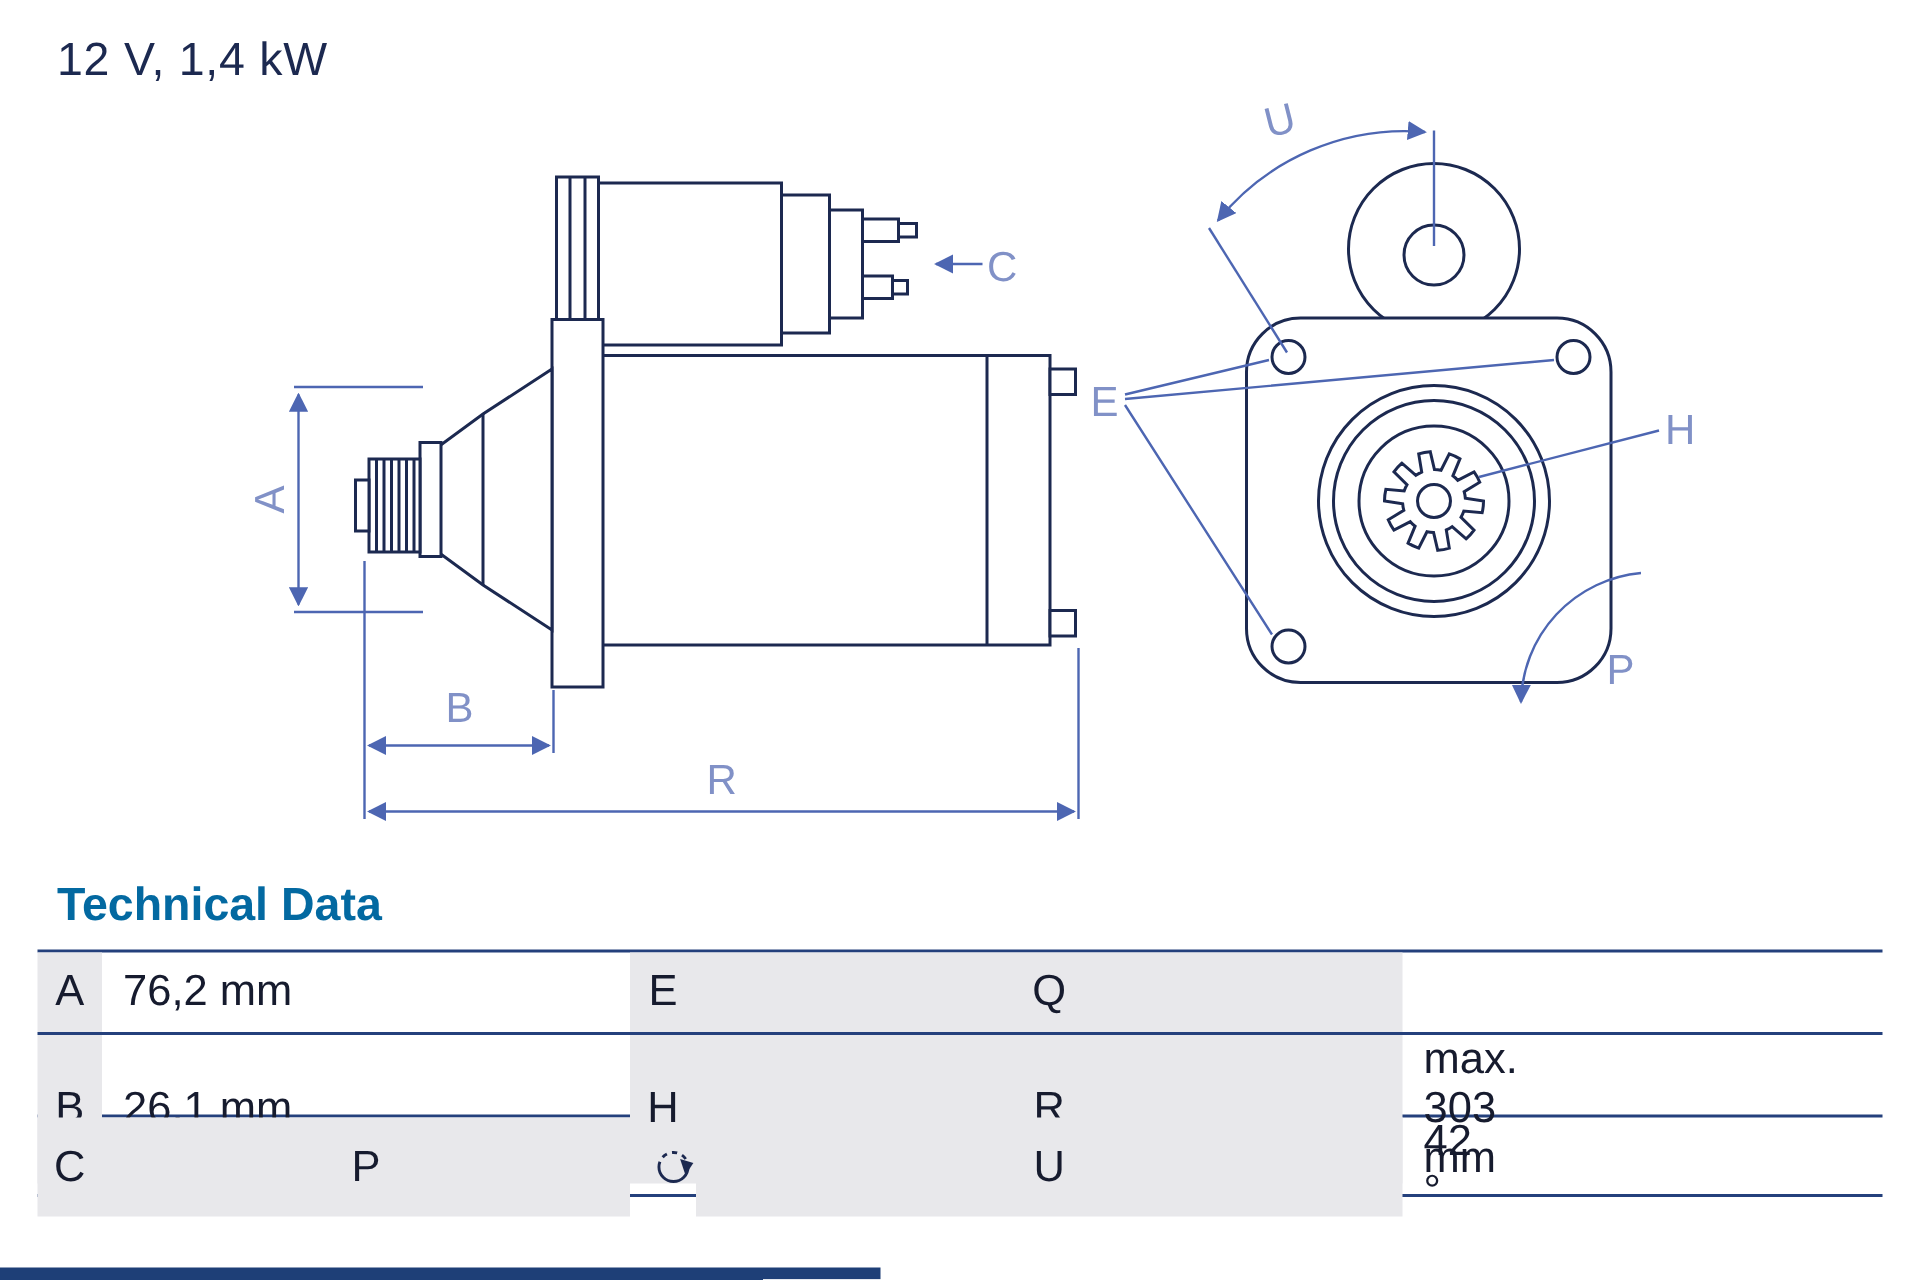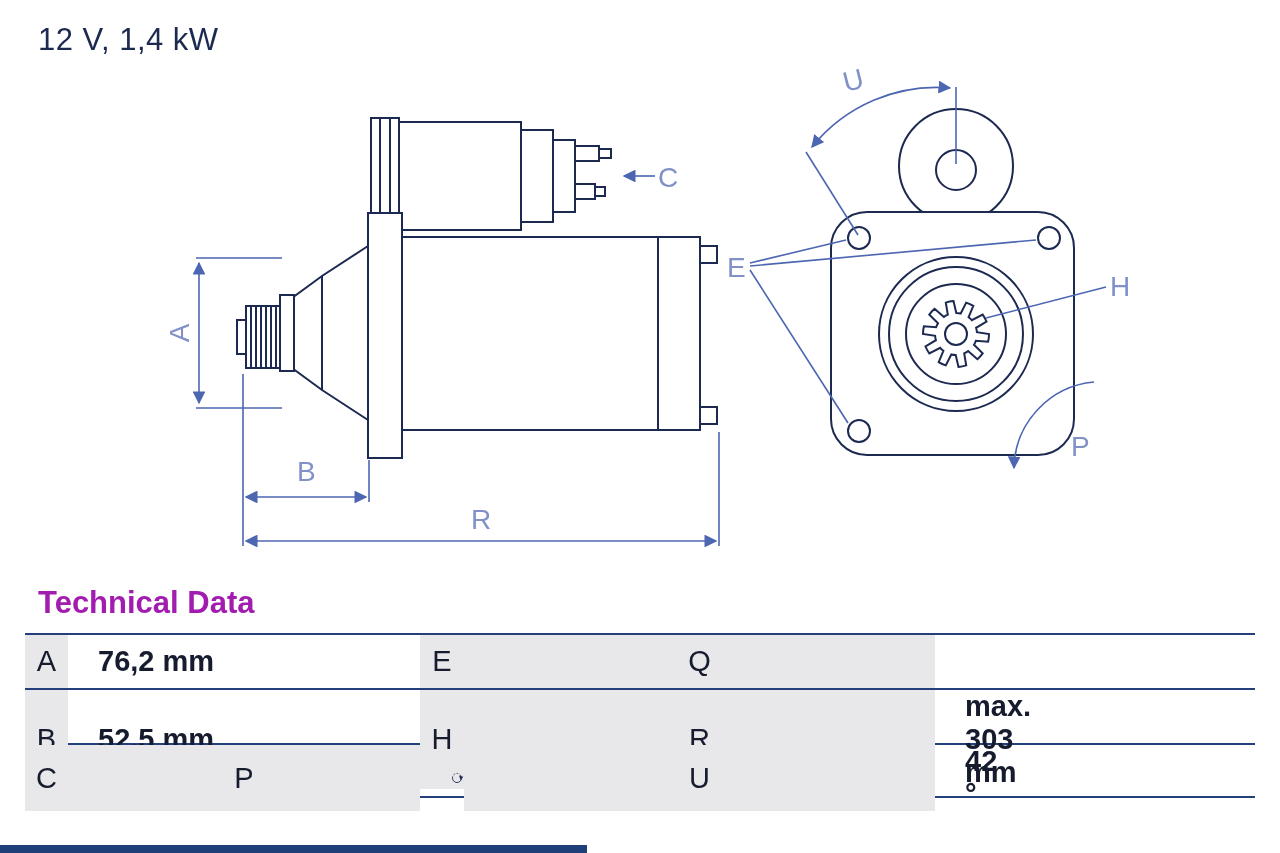--- a/index.html
+++ b/index.html
@@ -21,34 +21,34 @@
     position:absolute;top:22px;left:38px;font-size:31px;font-weight:normal;
     color:var(--line);letter-spacing:.5px;
   }
   .drawing{position:absolute;top:0;left:0;}
   .st{fill:#fff;stroke:var(--line);stroke-width:2;}
   .stn{fill:none;stroke:var(--line);stroke-width:2;}
   .dim{fill:none;stroke:var(--dim);stroke-width:1.6;}
   .dimfill{fill:var(--dim);}
   .lbl{fill:var(--lbl);font-family:"Liberation Sans",sans-serif;font-size:28px;}
   .tech{position:absolute;left:25px;right:25px;top:585px;}
-  .tech h2{margin:0 0 12px 13px;font-size:31px;font-weight:bold;color:#a21caf;}
+  .tech h2{margin:0 0 12px 13px;font-size:31px;font-weight:bold;color:#0369a1;}
   .ttable{width:100%;}
   .trow{
     display:grid;
     grid-template-columns:43px 352px 44px 471px 47px 1fr;
     align-items:center;height:55px;border-top:2px solid var(--tbl);
     font-size:29px;
   }
   .trow:last-child{border-bottom:2px solid var(--tbl);}
   .tkey{
     background:var(--keybg);height:100%;display:flex;align-items:center;
     justify-content:center;
   }
-  .tval{padding-left:30px;display:flex;align-items:center;height:100%;font-weight:bold;}
+  .tval{padding-left:14px;display:flex;align-items:center;height:100%;}
   .rot-icon{display:block;}
   .rots{fill:none;stroke:var(--line);stroke-width:2.2;}
   .rotd{fill:none;stroke:var(--line);stroke-width:2.2;stroke-dasharray:4 4;}
   .rotf{fill:var(--line);}
   .footer-bar{
     position:absolute;left:0;bottom:0;width:587px;height:8px;background:var(--footer);
   }
 </style>
 </head>
 <body>
@@ -147,21 +147,21 @@
       <div class="trow">
         <div class="tkey">A</div>
         <div class="tval">76,2 mm</div>
         <div class="tkey">E</div>
         <div class="tkey">Q</div>
         <div class="tval"></div>
       </div>
 
       <div class="trow">
         <div class="tkey">B</div>
-        <div class="tval">52,5 mm</div>
+        <div class="tval">26,1 mm</div>
         <div class="tkey">H</div>
         <div class="tkey">R</div>
         <div class="tval">max. 303 mm</div>
       </div>
 
       <div class="trow">
         <div class="tkey">C</div>
         <div class="tkey">P</div>
         <div class="tval">
           <svg class="rot-icon" viewBox="0 0 34 34" width="34" height="34">

